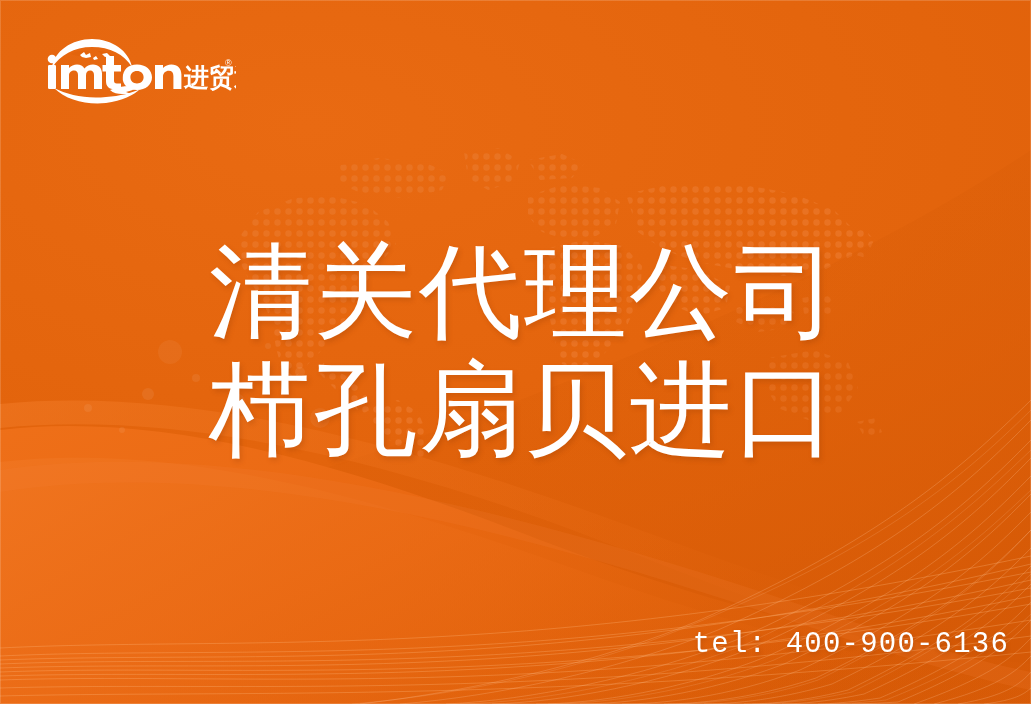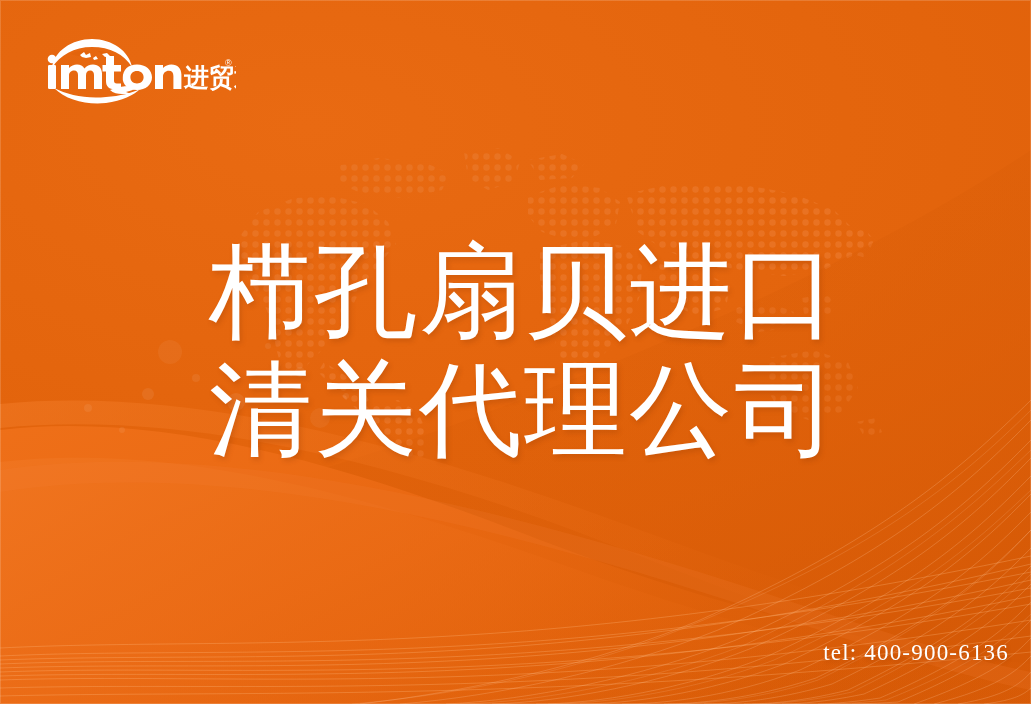--- a/index.html
+++ b/index.html
@@ -121,25 +121,25 @@
     font-weight: 400;
     letter-spacing: 2px;
     white-space: nowrap;
     text-shadow: 2px 3px 5px rgba(130, 50, 0, 0.22);
   }
 
   
   #phone {
     position: absolute;
     right: 22px;
-    bottom: 34px;
+    bottom: 42px;
     z-index: 30;
     color: #ffffff;
-    font-family: Liberation Serif, serif;
-    font-size: 23px;
+    font-family: Liberation Mono, monospace;
+    font-size: 29px;
     line-height: 34px;
     letter-spacing: 1.2px;
     white-space: nowrap;
     text-shadow: 1px 2px 4px rgba(120, 45, 0, 0.25);
   }
 </style>
 </head>
 <body>
 
 <div id="banner">
@@ -349,20 +349,20 @@
                  C137.4,38.6 135.8,36.8 132.8,36.8 C129.6,36.8 127,39 127,42.6 L127,55 Z"></path>
       </g>
 
       <text x="148" y="52" font-family="'Liberation Sans','DejaVu Sans',sans-serif" font-size="25" font-weight="700" fill="#ffffff">进贸通</text>
 
       <text x="189" y="32" font-family="'Liberation Sans','DejaVu Sans',sans-serif" font-size="9" fill="#ffffff">®</text>
     </svg>
   </div>
 
   <div id="headline">
+    <span class="headline-line">清关代理公司</span>
     <span class="headline-line">栉孔扇贝进口</span>
-    <span class="headline-line">清关代理公司</span>
   </div>
 
   <div id="phone">tel: 400-900-6136</div>
 
   <div class="frame-edge"></div>
 </div>
 
 </body></html>

